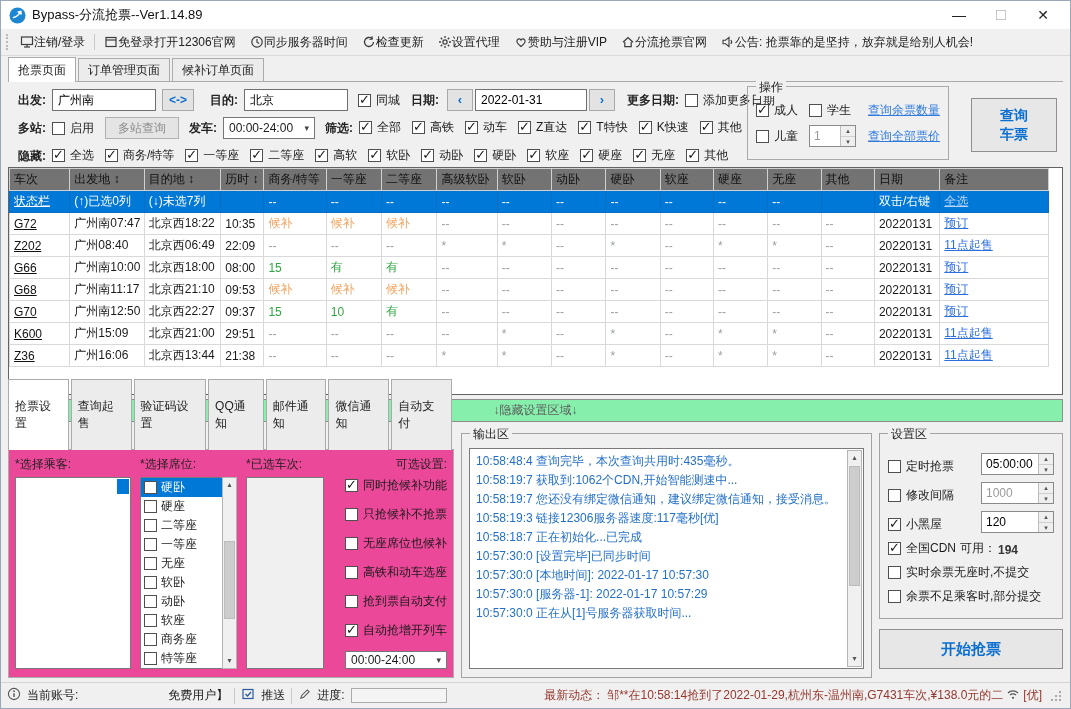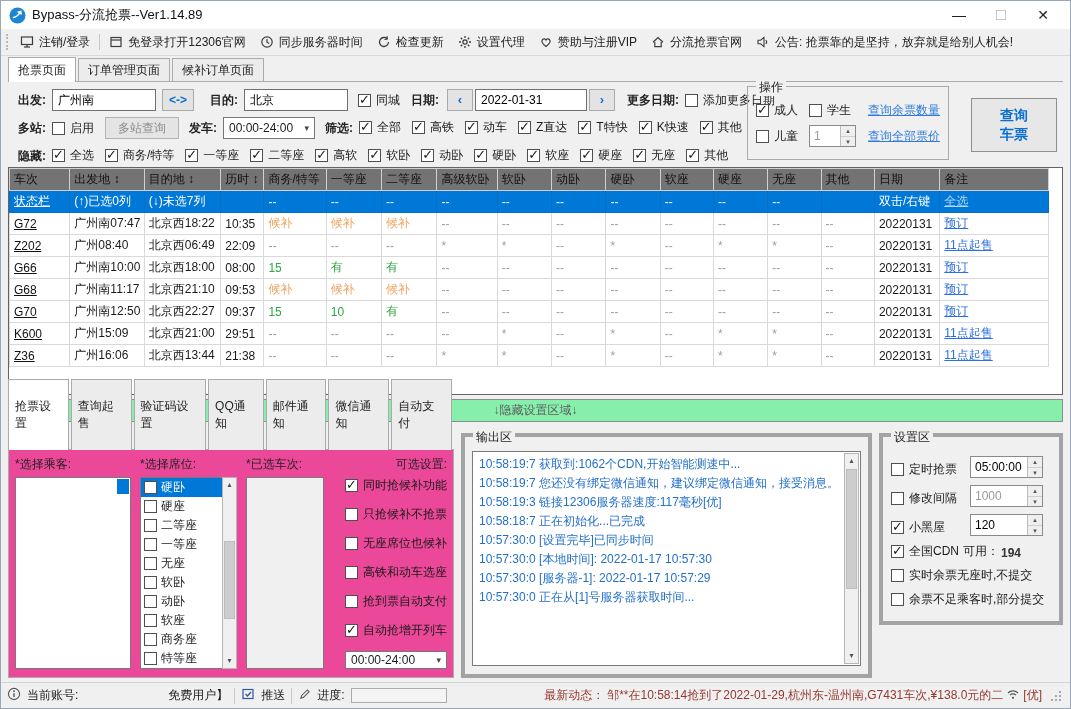--- a/index.html
+++ b/index.html
@@ -9,21 +9,21 @@
   
   .titlebar{height:28px;background:#fff;display:flex;align-items:center;padding:0 6px;flex:none;}
   .appicon{width:17px;height:17px;margin:0 6px 0 2px;flex:none;}
   .title{font-size:13px;color:#111;}
   .wincontrols{margin-left:auto;display:flex;align-items:center;}
   .winbtn{width:42px;height:26px;text-align:center;line-height:26px;font-size:14px;color:#222;cursor:default;}
   .winbtn.max{color:#b9b9b9;}
   
   .toolbar{height:27px;background:#f0f0f0;border-bottom:1px solid #dadada;display:flex;align-items:center;padding:0 4px;flex:none;white-space:nowrap;overflow:hidden;}
   .tbgrip{width:3px;height:16px;border-left:2px dotted #b9b9b9;margin:0 4px 0 1px;}
-  .tbitem{display:inline-flex;align-items:center;gap:5px;padding:0 7px;height:24px;color:#222;}
+  .tbitem{display:inline-flex;align-items:center;padding:0 7px;height:24px;color:#222;}
   .tbsep{width:1px;height:16px;background:#c9c9c9;margin:0 2px;}
   .tbitem svg{flex:none;}
   
   .main{flex:1;min-height:0;padding:2px 7px 0 7px;display:flex;flex-direction:column;}
   .tabstrip{display:flex;align-items:flex-end;height:23px;flex:none;}
   .tab{padding:3px 9px;border:1px solid #ababab;border-bottom:none;background:#ececec;margin-right:2px;color:#222;position:relative;top:1px;}
   .tab.active{background:#fff;padding-top:4px;z-index:2;}
   
   .querypanel{flex:none;height:84px;position:relative;padding-top:6px;border-top:1px solid #ababab;background:#f0f0f0;}
   .qrow{display:flex;align-items:center;height:24px;margin-bottom:4px;}
@@ -79,21 +79,21 @@
   .seatitems{flex:1;border:1px solid #7a7a7a;border-right:none;background:#fff;overflow:hidden;}
   .seatitem{display:flex;align-items:center;gap:4px;padding:1px 3px;height:19px;}
   .seatitem.selected{background:#0078d7;color:#fff;}
   .vscroll{width:15px;background:#f0f0f0;border:1px solid #b5b5b5;display:flex;flex-direction:column;align-items:center;flex:none;}
   .vscroll .sarr{font-size:8px;color:#555;line-height:14px;height:14px;}
   .vscroll .thumb{width:11px;background:#cdcdcd;border:1px solid #bdbdbd;}
   .vscroll .track{flex:1;display:flex;flex-direction:column;width:100%;align-items:center;padding:1px;}
   .optcol{flex:1;display:flex;flex-direction:column;align-items:flex-end;}
   .optcol .cbwrap{margin:0 0 12px 0;}
   .optcol .dd{margin-top:auto;width:102px;}
-  .group{position:relative;border:4px solid #a3a3a3;padding:12px 16px 6px 8px;}
+  .group{position:relative;border:1px solid #a3a3a3;padding:12px 8px 6px 8px;}
   .legend{position:absolute;top:-8px;left:8px;background:#f0f0f0;padding:0 3px;color:#222;}
   .outgroup{flex:1;min-width:0;margin-top:6px;}
   .logbox{position:absolute;left:7px;right:7px;top:14px;bottom:8px;border:1px solid #7a7a7a;background:#fff;padding:3px 20px 3px 6px;overflow:hidden;}
   .logline{color:#2470c8;line-height:19px;white-space:nowrap;}
   .logscroll{position:absolute;right:1px;top:1px;bottom:1px;}
   .rightcol{width:184px;flex:none;display:flex;flex-direction:column;}
   .sgroup{margin-top:6px;flex:none;}
   .srow{display:flex;align-items:flex-end;margin:7px 0;}
   .srow .cbwrap{margin-right:4px;}
   .srow .spinbox{margin-left:auto;}
@@ -644,20 +644,21 @@
                 <span>00:00-24:00</span>
                 <span class="arr">▾</span>
               </span>
           </div>
         </div>
       </div>
 
       <div class="group outgroup">
         <span class="legend">输出区</span>
         <div class="logbox" id="logBox">
+            <div class="logline">10:58:48:4  查询完毕，本次查询共用时:435毫秒。</div>
             <div class="logline">10:58:19:7  获取到:1062个CDN,开始智能测速中...</div>
             <div class="logline">10:58:19:7  您还没有绑定微信通知，建议绑定微信通知，接受消息。</div>
             <div class="logline">10:58:19:3  链接12306服务器速度:117毫秒[优]</div>
             <div class="logline">10:58:18:7  正在初始化...已完成</div>
             <div class="logline">10:57:30:0  [设置完毕]已同步时间</div>
             <div class="logline">10:57:30:0  [本地时间]:  2022-01-17 10:57:30</div>
             <div class="logline">10:57:30:0  [服务器-1]:  2022-01-17 10:57:29</div>
             <div class="logline">10:57:30:0  正在从[1]号服务器获取时间...</div>
             <div class="vscroll logscroll">
               <span class="sarr">▴</span>
@@ -725,20 +726,21 @@
                 <span>实时余票无座时,不提交</span>
               </label>
           </div>
           <div class="srow">
             <label class="cbwrap">
                 <span class="cb"></span>
                 <span>余票不足乘客时,部分提交</span>
               </label>
           </div>
         </div>
+        <div class="startbtn">开始抢票</div>
       </div>
 
     </div>
   </div>
 
   <div class="statusbar">
     <span><svg width="14" height="14" viewBox="0 0 14 14">
           <circle cx="7" cy="7" r="5.6" fill="none" stroke="#555" stroke-width="1.1"></circle>
           <line x1="7" y1="6.2" x2="7" y2="10" stroke="#555" stroke-width="1.4"></line>
           <circle cx="7" cy="4.2" r="0.9" fill="#555"></circle>

